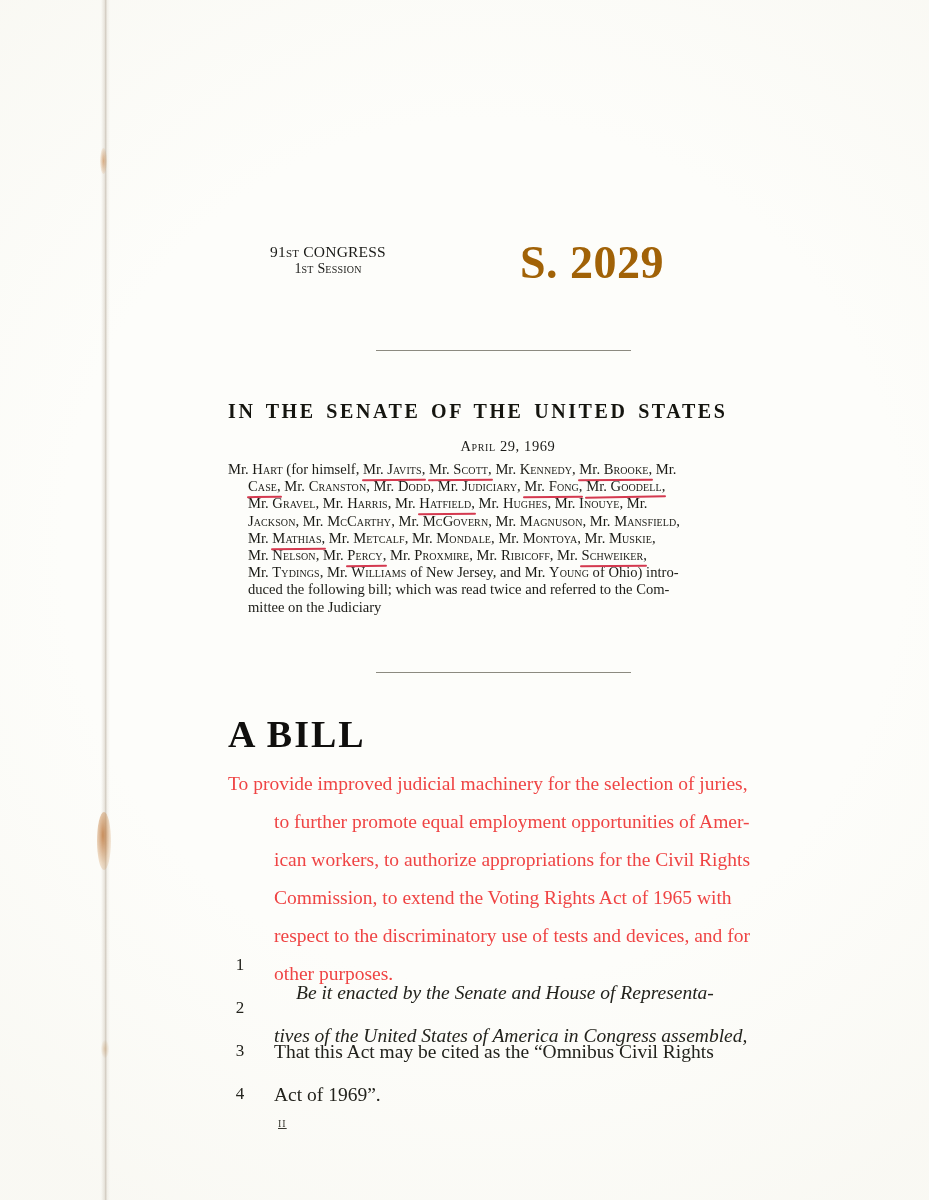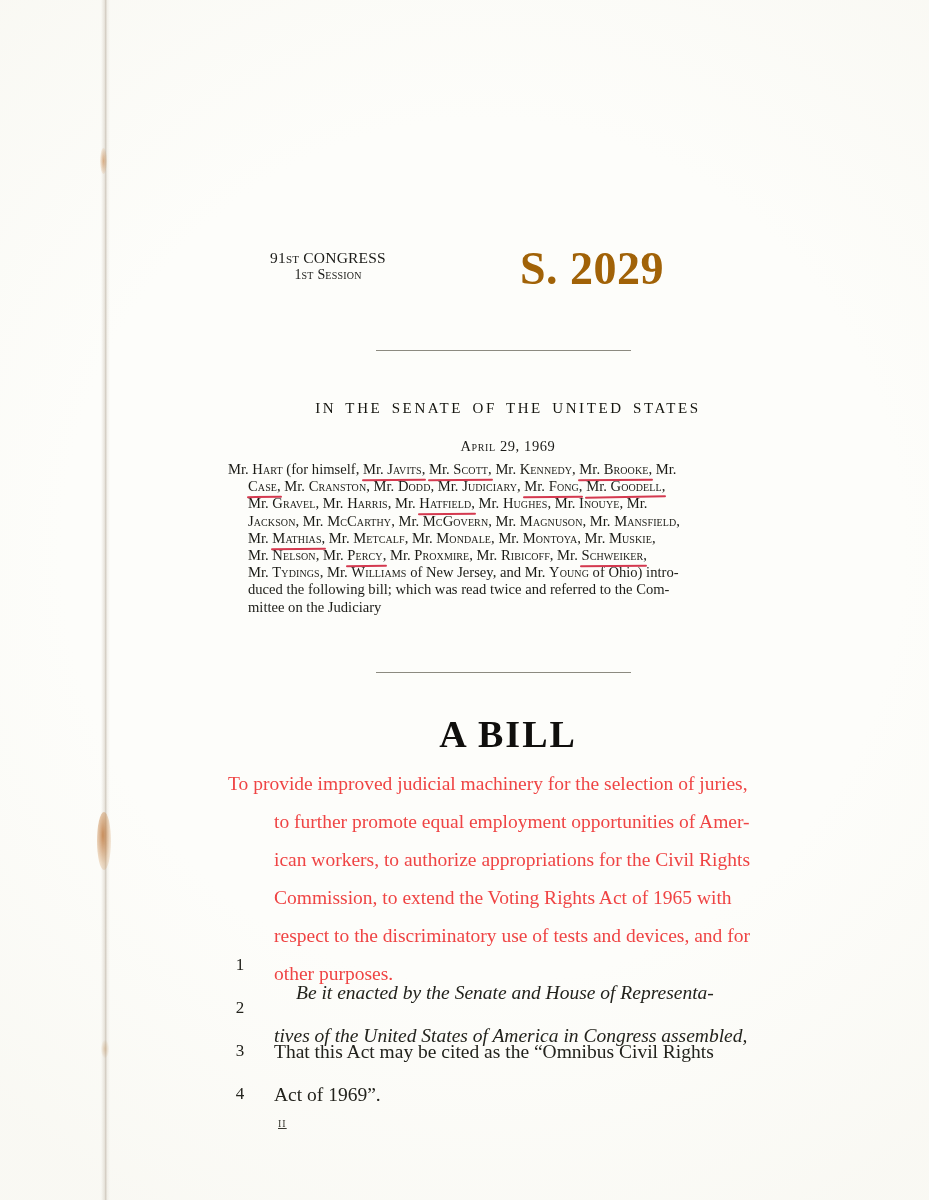--- a/index.html
+++ b/index.html
@@ -69,21 +69,21 @@
   
   #content {
     position: absolute;
     left: 0; top: 0;
     width: 929px; height: 1200px;
   }
 
   
   #masthead {
     position: absolute;
-    left: 228px; top: 246px;
+    left: 228px; top: 240px;
     width: 560px;
     height: 62px;
   }
   #congress-block {
     position: absolute;
     left: 0; top: 3px;
     width: 200px;
     text-align: center;
     line-height: 1.18;
   }
@@ -121,25 +121,25 @@
     background: #8c8a80;
   }
   #rule-top { top: 350px; }
   #rule-mid { top: 672px; }
 
   
   #senate-heading {
     position: absolute;
     left: 228px; top: 400px;
     width: 560px;
-    text-align: center;
-    font-size: 15px;
+    font-size: 20px;
     letter-spacing: 2.6px;
     word-spacing: 3px;
     color: #15150f;
+    font-weight: bold;
   }
   #date-line {
     position: absolute;
     left: 228px; top: 438px;
     width: 560px;
     text-align: center;
     font-size: 14.5px;
     letter-spacing: 0.6px;
   }
 
@@ -183,21 +183,20 @@
   .ul.tilt::after {
     transform: rotate(-1.1deg);
     bottom: -3px;
   }
 
   
   #bill-title {
     position: absolute;
     left: 228px; top: 712px;
     width: 560px;
-    text-align: center;
     font-size: 38px;
     font-weight: bold;
     letter-spacing: 2px;
     color: #100f0d;
   }
 
   
   #purpose {
     position: absolute;
     left: 228px; top: 765px;

